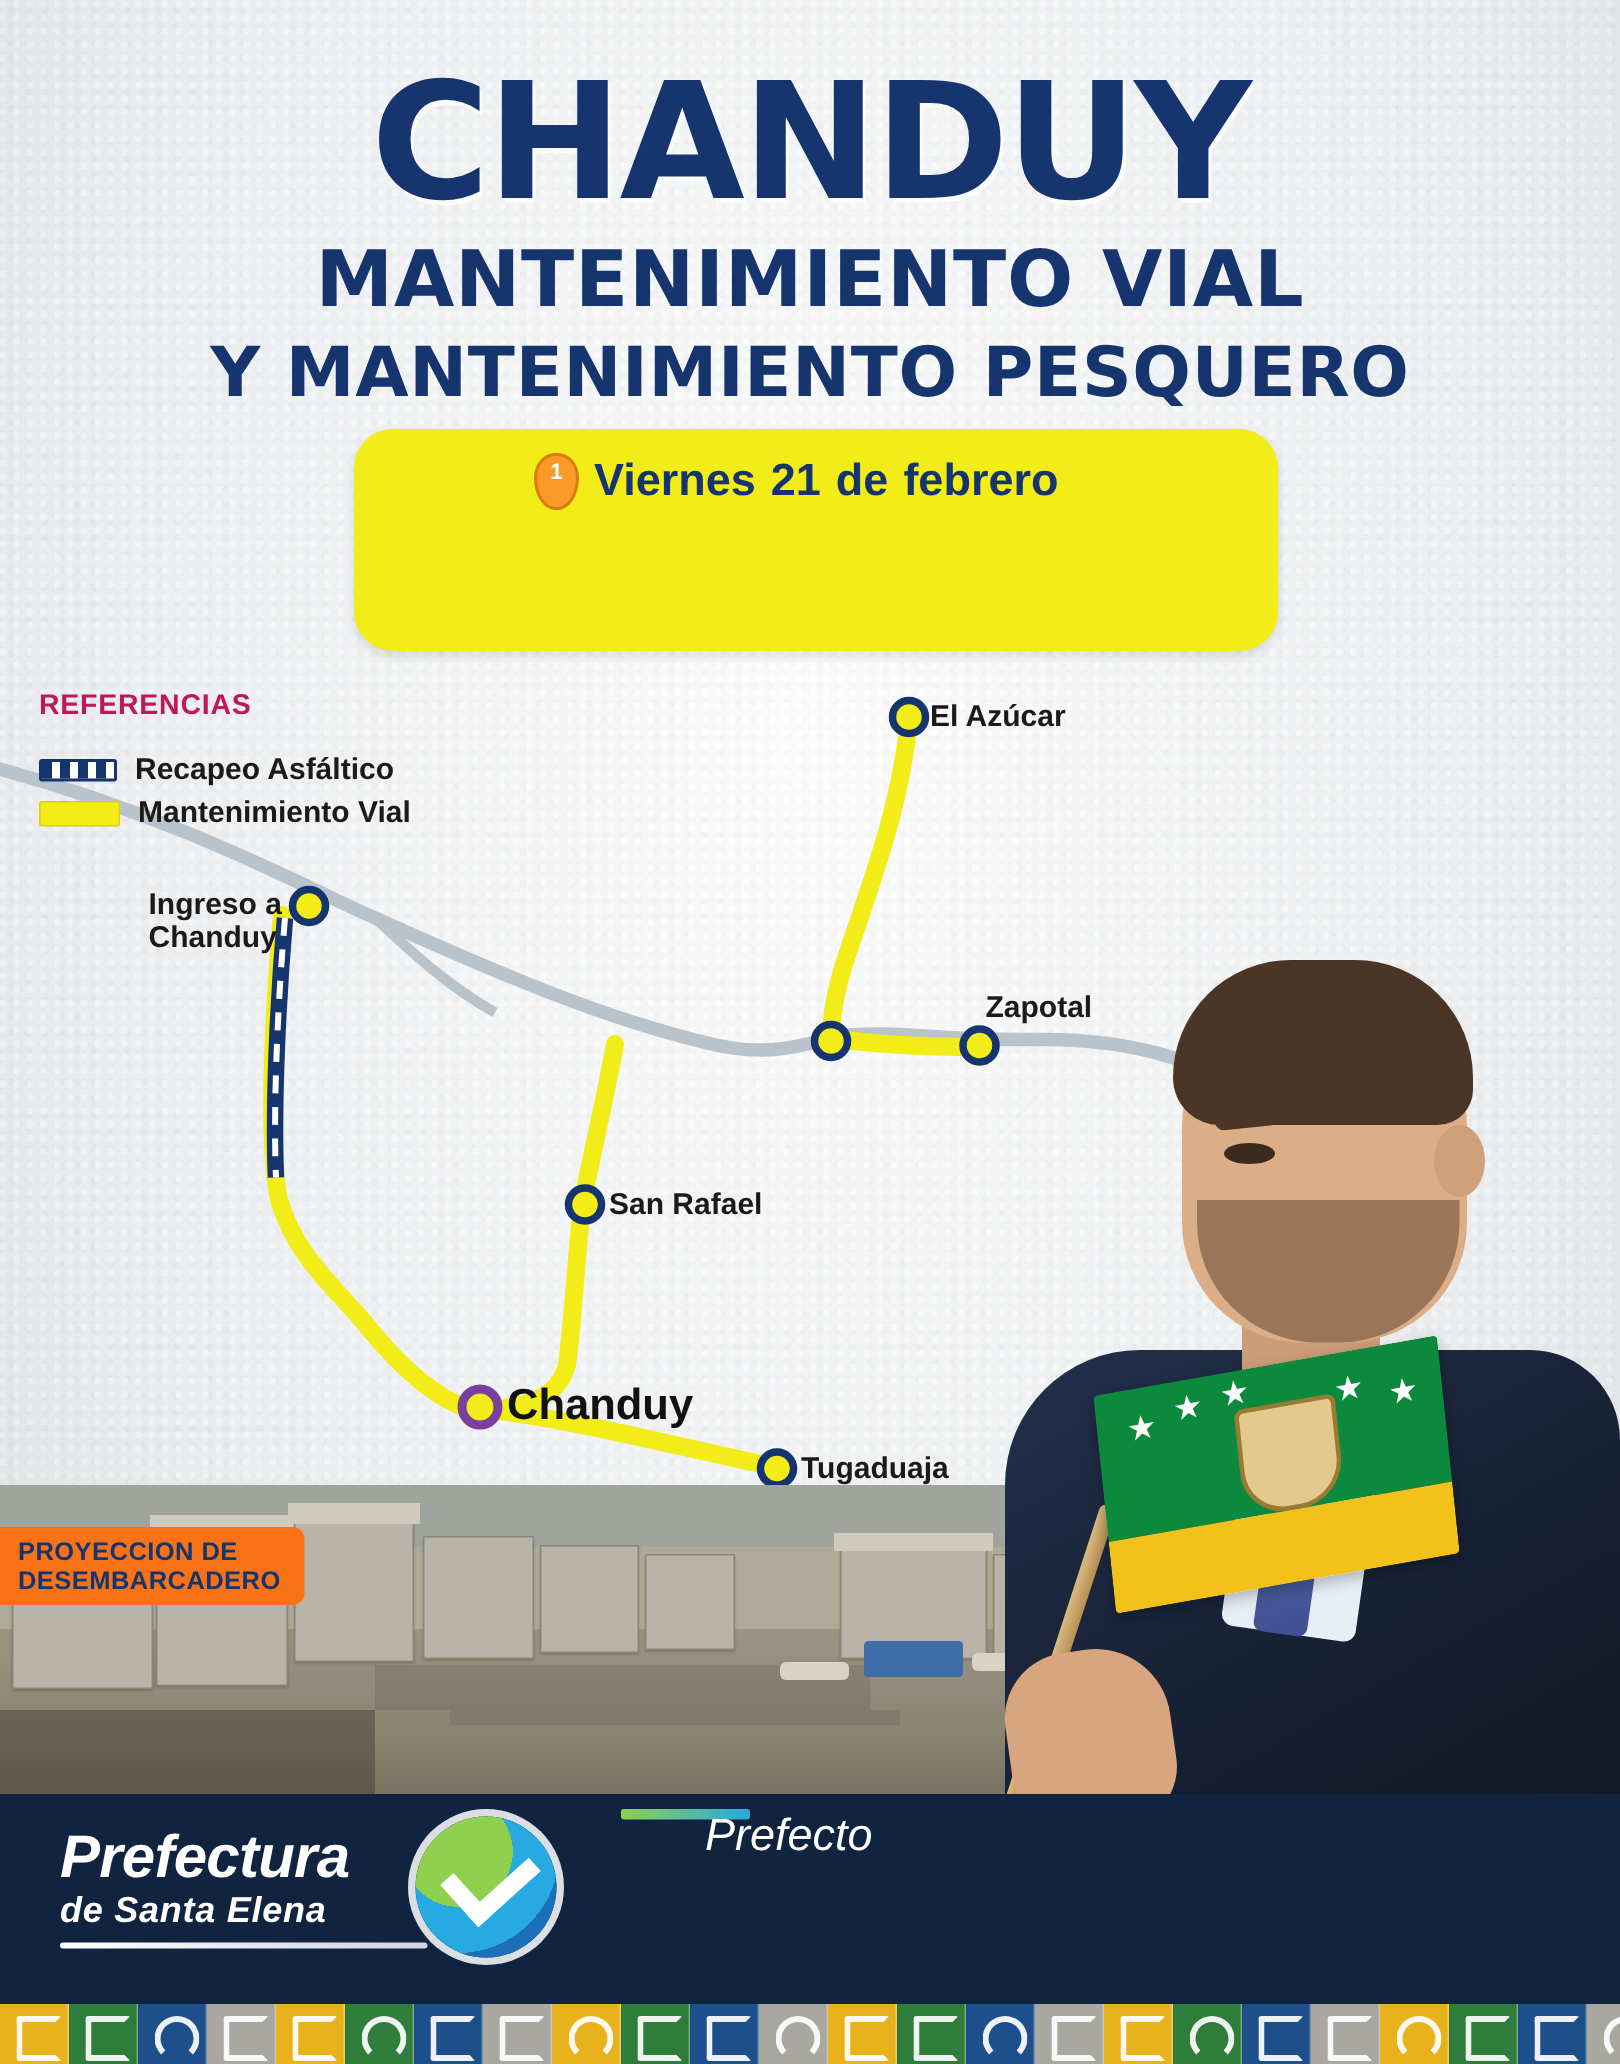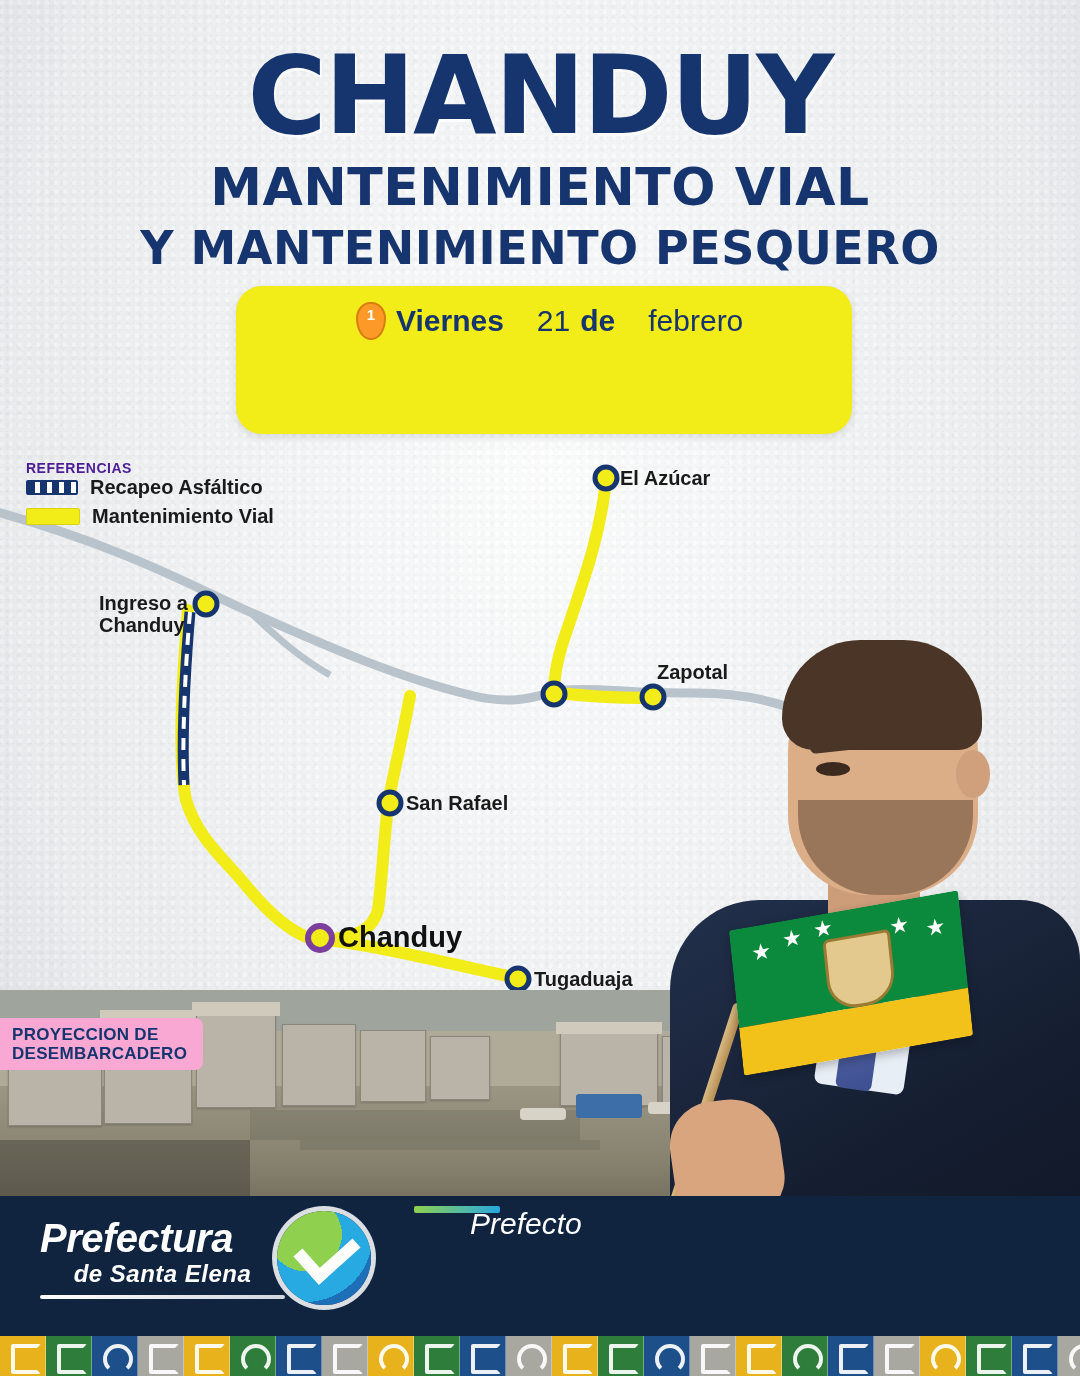--- a/index.html
+++ b/index.html
@@ -84,21 +84,21 @@
     position: absolute;
     top: 16px;
     left: 120px;
     display: flex;
     align-items: center;
     gap: 10px;
     font-size: 30px;
     color: #16356f;
     font-weight: 600;
   }
-  .info-row1 b { font-weight: 400; margin-left: 23px; }
+  .info-row1 b { font-weight: 700; }
   .info-row2 {
     position: absolute;
     top: 58px;
     left: 58px;
     display: flex;
     align-items: center;
     gap: 12px;
   }
   .place-lines {
     line-height: 1.05;
@@ -191,25 +191,25 @@
   }
 
   
   .legend {
     position: absolute;
     left: 26px;
     top: 460px;
     width: 260px;
   }
   .legend-title {
-    font-size: 14px;
+    font-size: 19px;
     font-weight: 800;
-    color: #4c1d95;
+    color: #be185d;
     letter-spacing: .5px;
-    margin-bottom: 0;
+    margin-bottom: 20px;
   }
   .legend-row {
     display: flex;
     align-items: center;
     gap: 12px;
     margin-bottom: 6px;
   }
   .legend-key {
     width: 52px; height: 15px; border-radius: 2px;
   }
@@ -252,21 +252,21 @@
   }
   .ph-roof { position: absolute; background: #cfcabb; }
   .ph-dark { position: absolute; background: rgba(60,58,52,.45); }
   .ph-boat { position: absolute; background: #d7d3c6; border-radius: 4px; }
   .ph-blue { position: absolute; background: #3d6ea8; border-radius: 3px; }
 
   .proy-badge {
     position: absolute;
     left: 0;
     top: 1018px;
-    background: #f9a8d4;
+    background: #f97316;
     color: #16356f;
     font-weight: 800;
     font-size: 17px;
     line-height: 1.12;
     padding: 7px 16px 7px 12px;
     border-radius: 0 8px 8px 0;
     letter-spacing: .3px;
   }
 
   
@@ -290,21 +290,20 @@
     font-style: italic;
     letter-spacing: -.5px;
     line-height: 1;
   }
   .brand-l2 {
     font-size: 24px;
     font-weight: 800;
     font-style: italic;
     letter-spacing: .5px;
     margin-top: 2px;
-    text-align: center;
   }
   .brand-rule {
     width: 245px; height: 4px;
     background: linear-gradient(90deg,#ffffff,#cfd6dd);
     margin-top: 7px;
     border-radius: 2px;
   }
   .logo-circle {
     position: absolute;
     left: 277px;

